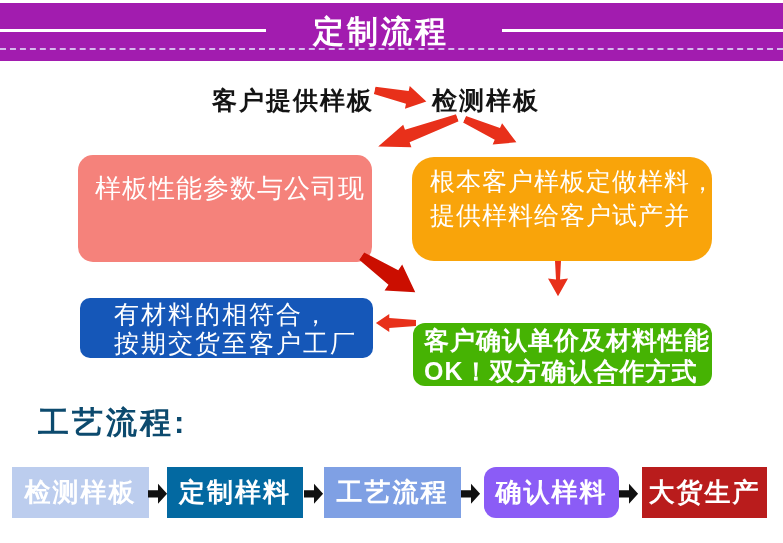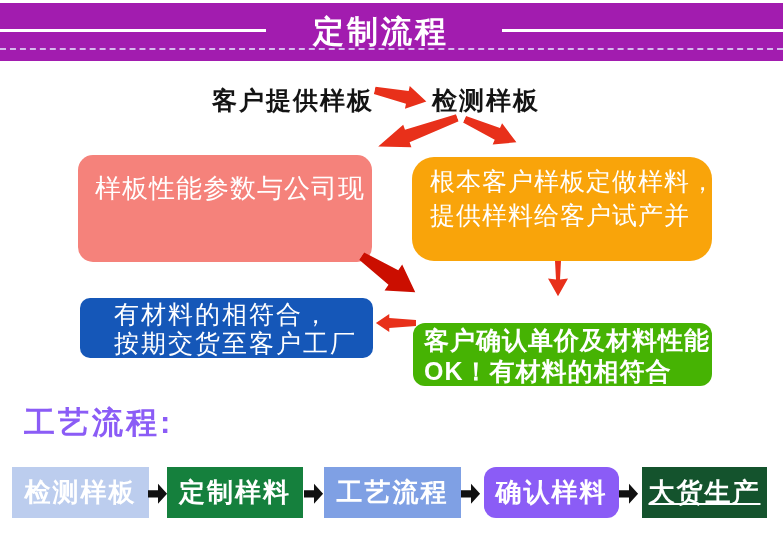--- a/index.html
+++ b/index.html
@@ -37,21 +37,21 @@
   .arr{position:absolute;}
   #arrow-lr{left:374px;top:83px;width:54px;height:26px;transform:rotate(12deg);}
   #arrow-dl{left:374px;top:119px;width:86px;height:27px;transform:rotate(160deg);}
   #arrow-dr{left:462px;top:118px;width:58px;height:26px;transform:rotate(24deg);}
   #arrow-thick{left:356px;top:257px;width:66px;height:35px;transform:rotate(34deg);}
   #arrow-down{left:546px;top:261px;width:24px;height:37px;}
   #arrow-left{left:374px;top:313px;width:42px;height:20px;}
   .arr svg{display:block;width:100%;height:100%;}
 
   
-  .proc-heading{position:absolute;left:24px;top:402px;color:#8b5cf6;
+  .proc-heading{position:absolute;left:38px;top:402px;color:#0c4a6e;
                 font-size:31px;font-weight:bold;letter-spacing:3px;}
   .step{position:absolute;top:467px;height:51px;display:flex;align-items:center;justify-content:center;
         color:#ffffff;font-size:26px;letter-spacing:2px;font-weight:600;}
   #step-0{left:12px;width:137px;}
   #step-1{left:167px;width:136px;}
   #step-2{left:324px;width:137px;}
   #step-3{left:484px;width:135px;}
   #step-4{left:642px;width:125px;}
   .step-arr{position:absolute;top:482px;width:20px;height:23px;}
   #sarr-0{left:148px;} #sarr-1{left:304px;} #sarr-2{left:461px;} #sarr-3{left:619px;}
@@ -112,44 +112,44 @@
       </svg>
   </div>
 
   <div class="fbox" id="box-blue" style="background-color: rgb(21, 87, 184);">
     <div class="ln">有材料的相符合，</div>
     <div class="ln">按期交货至客户工厂</div>
   </div>
 
   <div class="fbox" id="box-green" style="background-color: rgb(70, 179, 3);">
     <div class="ln">客户确认单价及材料性能</div>
-    <div class="ln">OK！有材料的相符合</div>
+    <div class="ln">OK！双方确认合作方式</div>
   </div>
 
   <div class="proc-heading">工艺流程:</div>
 
   <div class="step" id="step-0" style="background-color: rgb(188, 205, 238);">检测样板</div>
   <div class="step-arr" id="sarr-0">
     <svg viewBox="0 0 22 26" preserveAspectRatio="none">
         <polygon points="0,9 11,9 11,2 21,13 11,24 11,17 0,17" fill="#111111"></polygon>
       </svg>
   </div>
-  <div class="step" id="step-1" style="background-color: #15803d; font-family: Liberation Serif, serif;">定制样料</div>
+  <div class="step" id="step-1" style="background-color: #0369a1; font-family: Liberation Serif, serif;">定制样料</div>
   <div class="step-arr" id="sarr-1">
     <svg viewBox="0 0 22 26" preserveAspectRatio="none">
         <polygon points="0,9 11,9 11,2 21,13 11,24 11,17 0,17" fill="#111111"></polygon>
       </svg>
   </div>
   <div class="step" id="step-2" style="background-color: rgb(127, 160, 228);">工艺流程</div>
   <div class="step-arr" id="sarr-2">
     <svg viewBox="0 0 22 26" preserveAspectRatio="none">
         <polygon points="0,9 11,9 11,2 21,13 11,24 11,17 0,17" fill="#111111"></polygon>
       </svg>
   </div>
   <div class="step" id="step-3" style="background-color: #8b5cf6; border-radius: 12px;">确认样料</div>
   <div class="step-arr" id="sarr-3">
     <svg viewBox="0 0 22 26" preserveAspectRatio="none">
         <polygon points="0,9 11,9 11,2 21,13 11,24 11,17 0,17" fill="#111111"></polygon>
       </svg>
   </div>
-  <div class="step" id="step-4" style="background-color: #14532d; text-decoration: underline;">大货生产</div>
+  <div class="step" id="step-4" style="background-color: #b91c1c;">大货生产</div>
 
 </div>
 
 </body></html>

